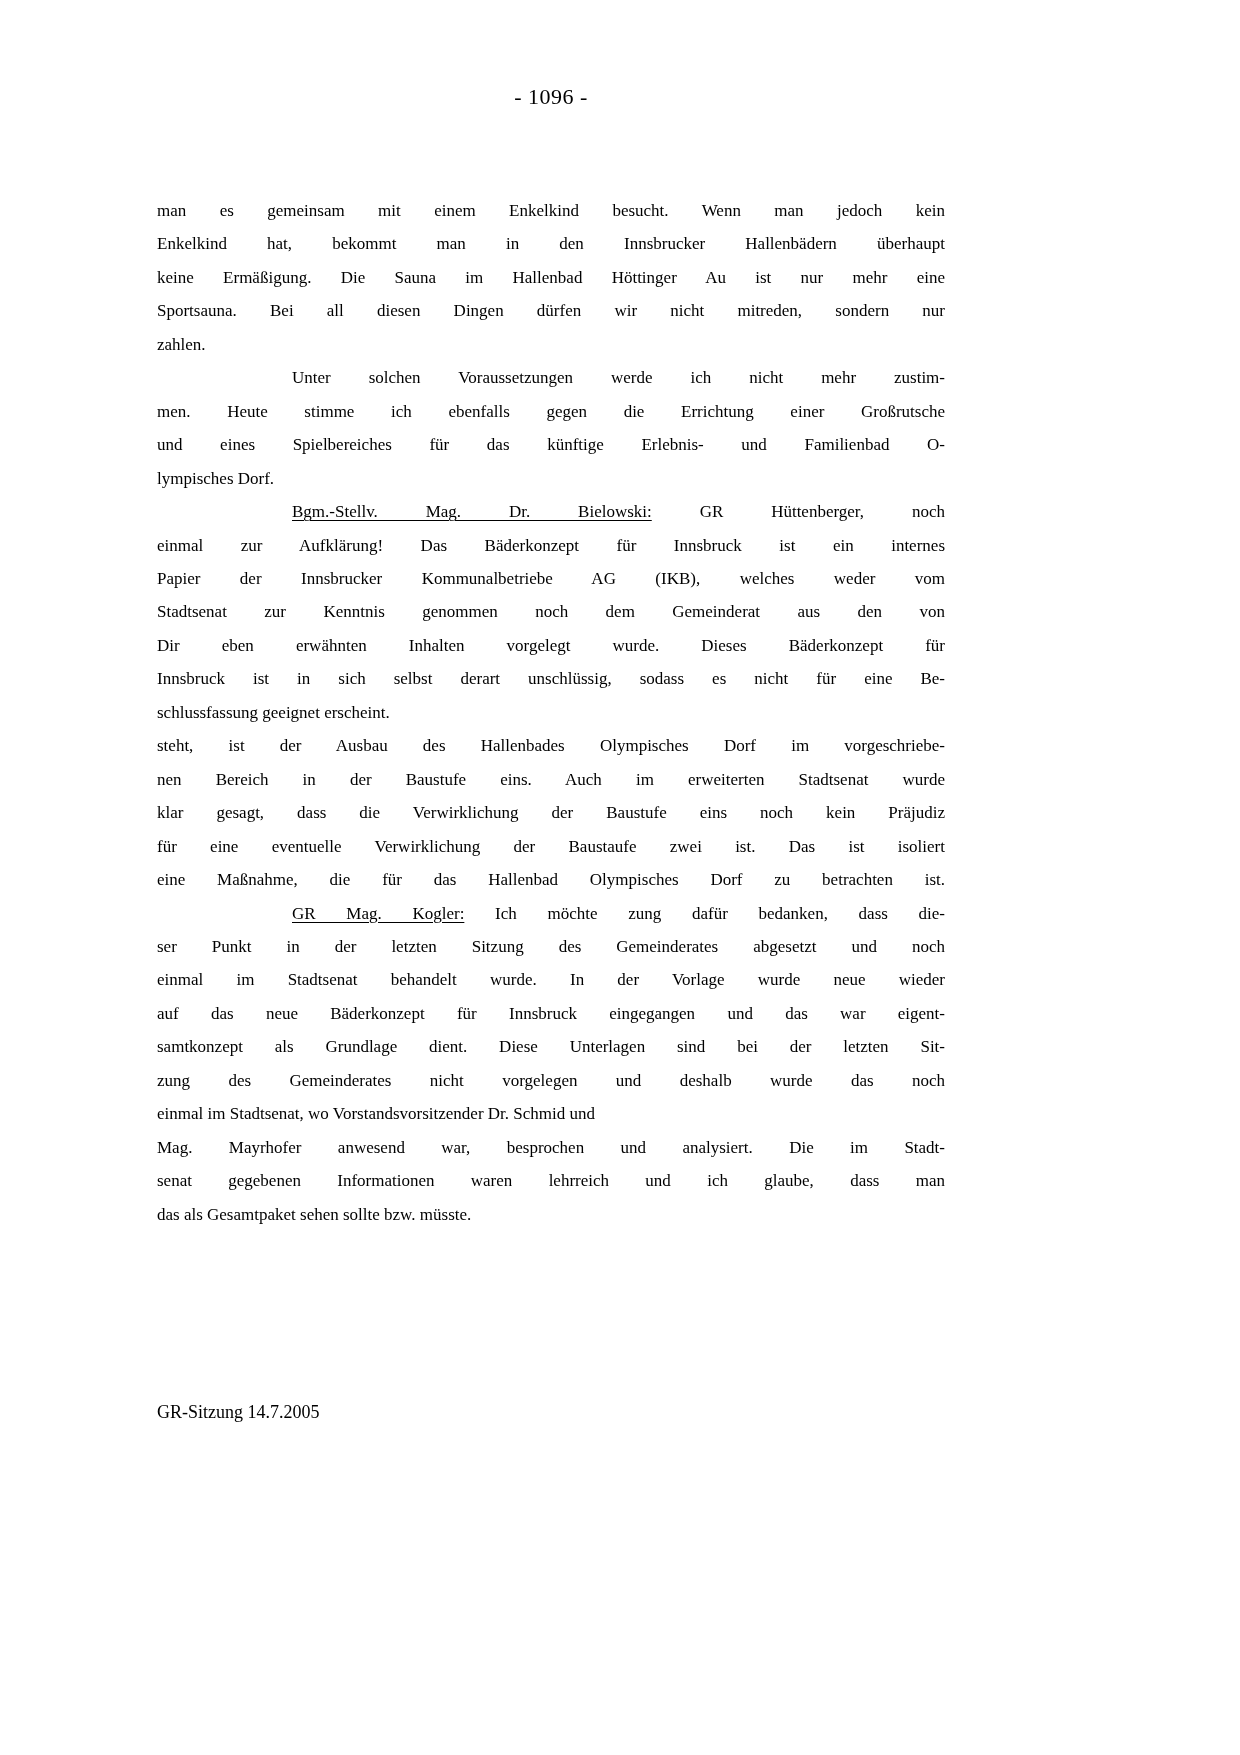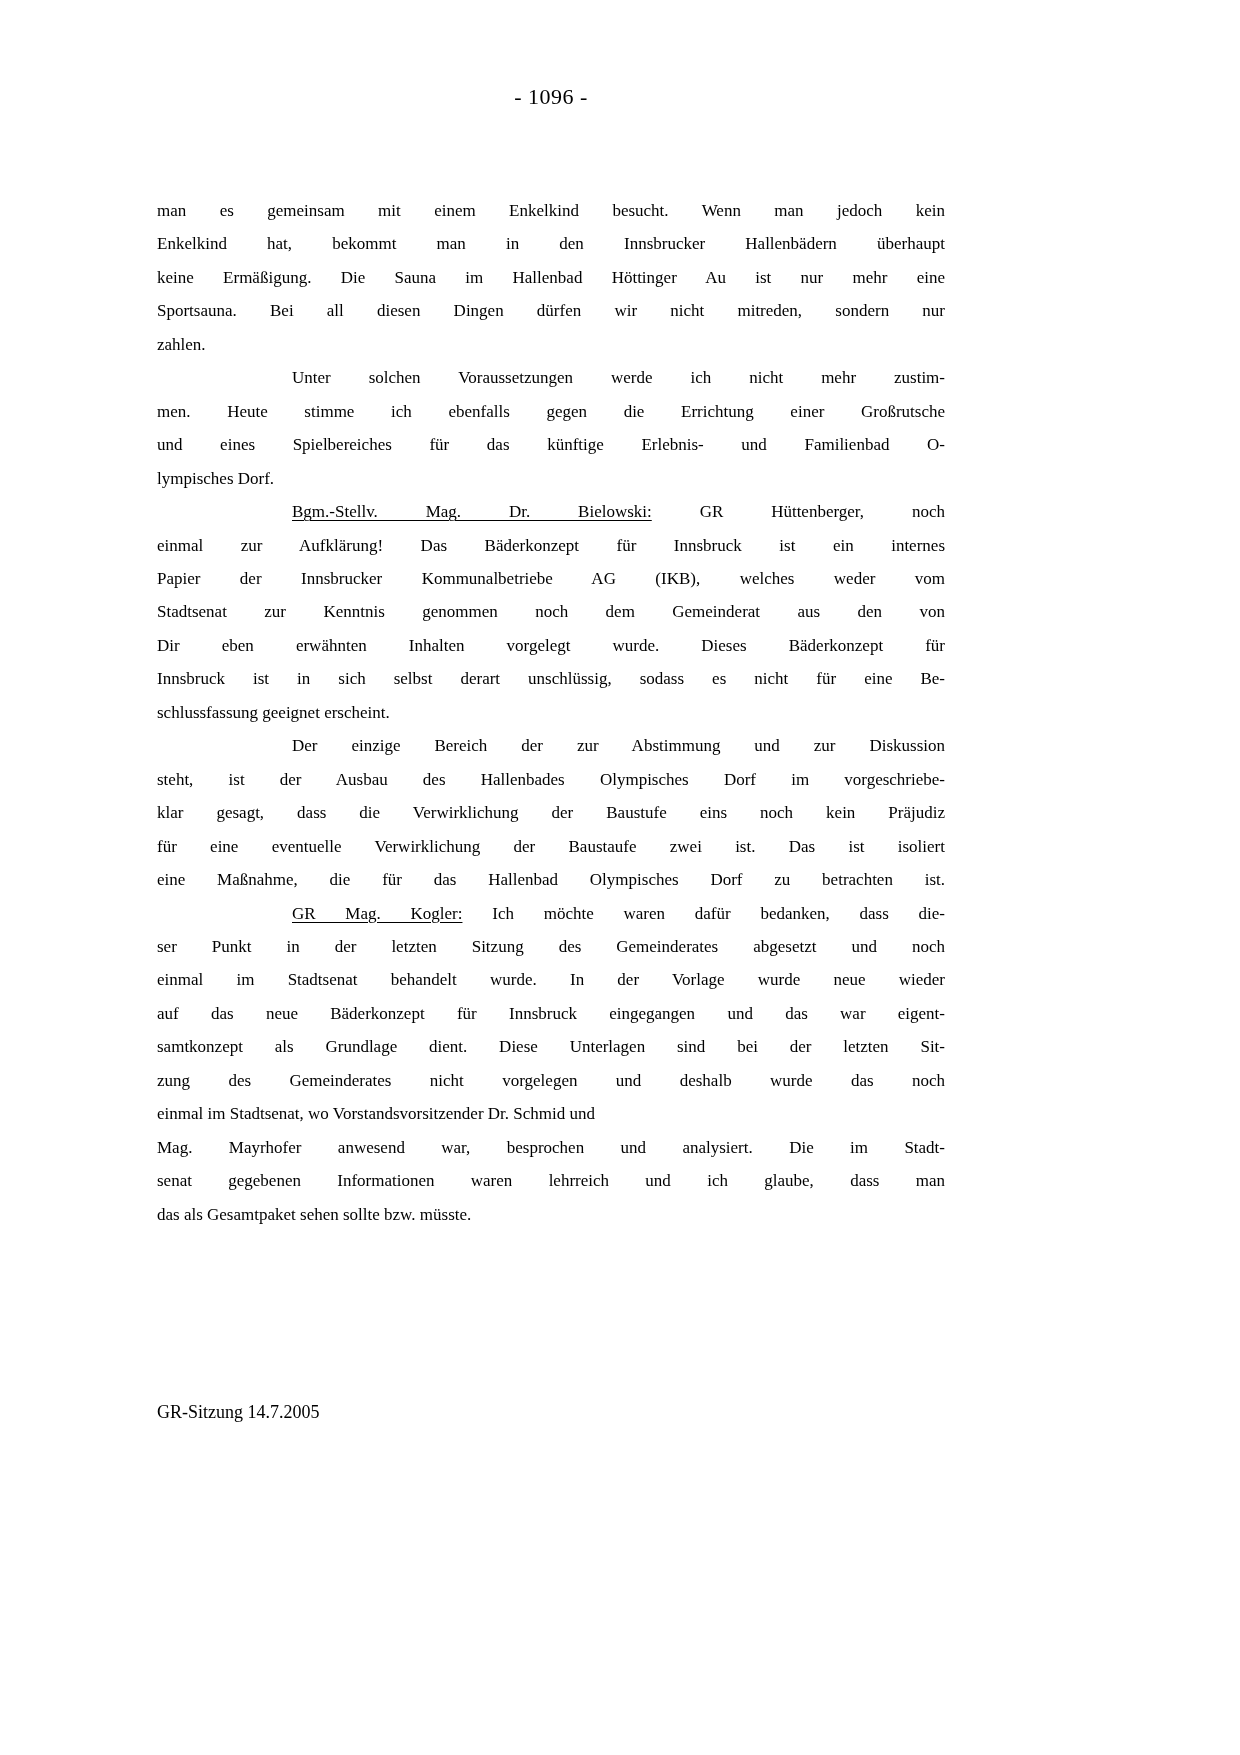--- a/index.html
+++ b/index.html
@@ -83,28 +83,28 @@
       <div class="paragraph">
         <div class="line indent"><span class="underline">Bgm.-Stellv. Mag. Dr. Bielowski:</span><span> GR Hüttenberger, noch</span></div>
         <div class="line"><span>einmal zur Aufklärung! Das Bäderkonzept für Innsbruck ist ein internes</span></div>
         <div class="line"><span>Papier der Innsbrucker Kommunalbetriebe AG (IKB), welches weder vom</span></div>
         <div class="line"><span>Stadtsenat zur Kenntnis genommen noch dem Gemeinderat aus den von</span></div>
         <div class="line"><span>Dir eben erwähnten Inhalten vorgelegt wurde. Dieses Bäderkonzept für</span></div>
         <div class="line"><span>Innsbruck ist in sich selbst derart unschlüssig, sodass es nicht für eine Be-</span></div>
         <div class="line no-justify"><span>schlussfassung geeignet erscheint.</span></div>
       </div>
       <div class="paragraph">
-        <div class="line indent"><span>Der einzige Bereich der zur Abstimmung und zur Diskussion</span></div>
         <div class="line"><span>steht, ist der Ausbau des Hallenbades Olympisches Dorf im vorgeschriebe-</span></div>
+        <div class="line"><span>nen Bereich in der Baustufe eins. Auch im erweiterten Stadtsenat wurde</span></div>
         <div class="line"><span>klar gesagt, dass die Verwirklichung der Baustufe eins noch kein Präjudiz</span></div>
         <div class="line"><span>für eine eventuelle Verwirklichung der Baustaufe zwei ist. Das ist isoliert</span></div>
         <div class="line"><span>eine Maßnahme, die für das Hallenbad Olympisches Dorf zu betrachten ist.</span></div>
       </div>
       <div class="paragraph">
-        <div class="line indent"><span class="underline">GR Mag. Kogler:</span><span> Ich möchte waren dafür bedanken, dass die-</span></div>
+        <div class="line indent"><span class="underline">GR Mag. Kogler:</span><span> Ich möchte zung dafür bedanken, dass die-</span></div>
         <div class="line"><span>ser Punkt in der letzten Sitzung des Gemeinderates abgesetzt und noch</span></div>
         <div class="line"><span>einmal im Stadtsenat behandelt wurde. In der Vorlage wurde neue wieder</span></div>
         <div class="line"><span>auf das neue Bäderkonzept für Innsbruck eingegangen und das war eigent-</span></div>
         <div class="line"><span>samtkonzept als Grundlage dient. Diese Unterlagen sind bei der letzten Sit-</span></div>
         <div class="line"><span>zung des Gemeinderates nicht vorgelegen und deshalb wurde das noch</span></div>
         <div class="line no-justify"><span>einmal im Stadtsenat, wo Vorstandsvorsitzender Dr. Schmid und</span></div>
         <div class="line"><span>Mag. Mayrhofer anwesend war, besprochen und analysiert. Die im Stadt-</span></div>
         <div class="line"><span>senat gegebenen Informationen waren lehrreich und ich glaube, dass man</span></div>
         <div class="line no-justify"><span>das als Gesamtpaket sehen sollte bzw. müsste.</span></div>
       </div>

